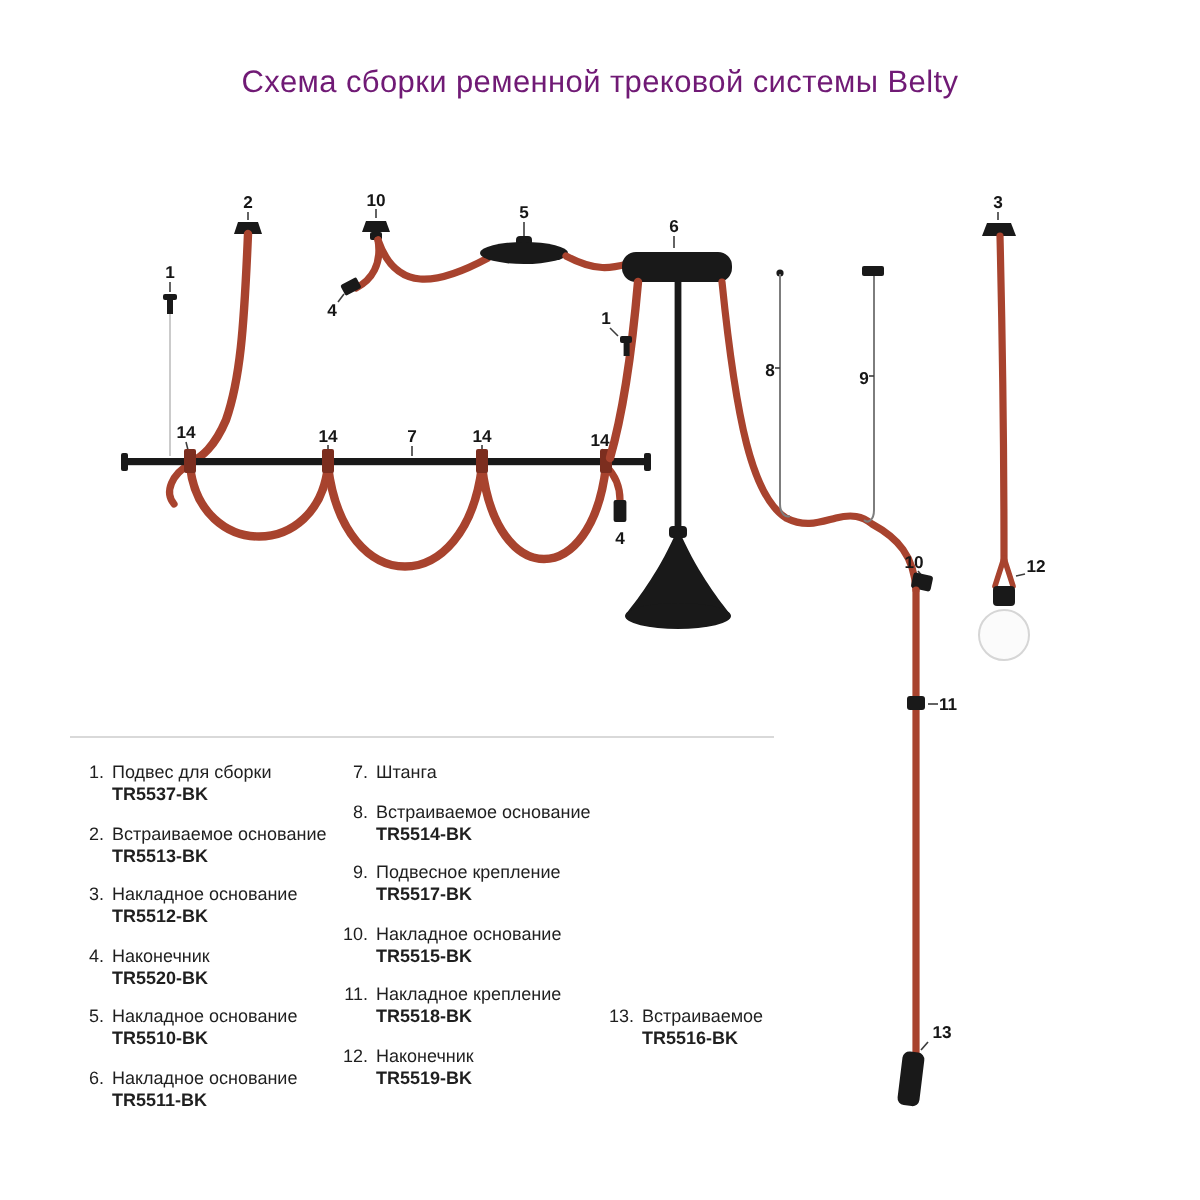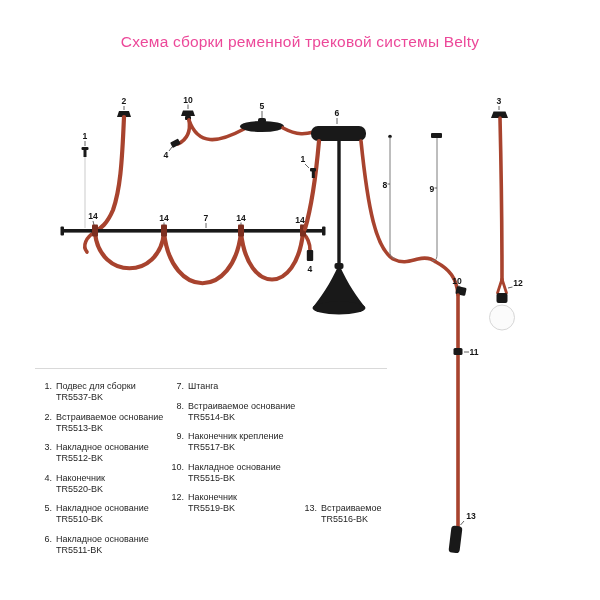--- a/index.html
+++ b/index.html
@@ -1,20 +1,20 @@
 <!DOCTYPE html>
 <html><head>
 <meta charset="utf-8">
 <style>
   html,body{margin:0;padding:0;background:#ffffff;}
   body{width:600px;height:600px;position:relative;overflow:hidden;
        font-family:"Liberation Sans",sans-serif;}
   .page{position:absolute;inset:0;width:600px;height:600px;background:#fff;}
   .title{position:absolute;top:33px;left:0;right:0;margin:0;text-align:center;
-         font-size:15.5px;font-weight:400;color:#ec4899;letter-spacing:.2px;}
+         font-size:15.5px;font-weight:400;color:#701a75;letter-spacing:.2px;}
   .diagram{position:absolute;left:0;top:0;width:600px;height:600px;}
 
   
   .belt{fill:none;stroke:#a8432e;stroke-width:4.2;stroke-linecap:round;}
   .belt-n{fill:none;stroke:#a8432e;stroke-width:3.6;stroke-linecap:round;}
   .belt-loop{fill:none;stroke:#a8432e;stroke-width:2.8;stroke-linecap:round;}
   .hw{fill:#191919;}
   .clamp{fill:#7c2e1f;}
   .wire{stroke:#7d7d7d;stroke-width:1;fill:none;}
   .hang{stroke:#b5b5b5;stroke-width:.7;fill:none;}
@@ -24,21 +24,21 @@
 
   
   .divider{position:absolute;left:35px;top:368px;width:352px;height:1px;background:#d9d9d9;}
   .legend{position:absolute;left:37px;top:381px;display:flex;font-size:9px;
           color:#1f1f1f;line-height:11px;}
   .lcol{width:132px;}
   .lcol.c2{width:133px;}
   .lcol.c3{width:120px;padding-top:122px;}
   .litem{display:grid;grid-template-columns:15px 1fr;column-gap:4px;margin-bottom:8.5px;}
   .lnum{text-align:right;}
-  .lcode{grid-column:2;font-weight:400;white-space:pre;}
+  .lcode{grid-column:2;font-weight:700;white-space:pre;}
 </style>
 </head>
 <body>
 
 <div class="page">
 
   <h1 class="title">Схема сборки ременной трековой системы Belty</h1>
 
   <svg class="diagram" viewBox="0 0 600 600" xmlns="http://www.w3.org/2000/svg">
 
@@ -245,27 +245,32 @@
         <span class="lnum">7.</span>
         <span class="lname">Штанга</span>
       </div>
       <div class="litem">
         <span class="lnum">8.</span>
         <span class="lname">Встраиваемое основание</span>
         <span class="lcode">TR5514-BK</span>
       </div>
       <div class="litem">
         <span class="lnum">9.</span>
-        <span class="lname">Наконечник крепление</span>
+        <span class="lname">Подвесное крепление</span>
         <span class="lcode">TR5517-BK</span>
       </div>
       <div class="litem">
         <span class="lnum">10.</span>
         <span class="lname">Накладное основание</span>
         <span class="lcode">TR5515-BK</span>
+      </div>
+      <div class="litem">
+        <span class="lnum">11.</span>
+        <span class="lname">Накладное крепление</span>
+        <span class="lcode">TR5518-BK</span>
       </div>
       <div class="litem">
         <span class="lnum">12.</span>
         <span class="lname">Наконечник</span>
         <span class="lcode">TR5519-BK</span>
       </div>
     </div>
 
     <div class="lcol c3">
       <div class="litem">

